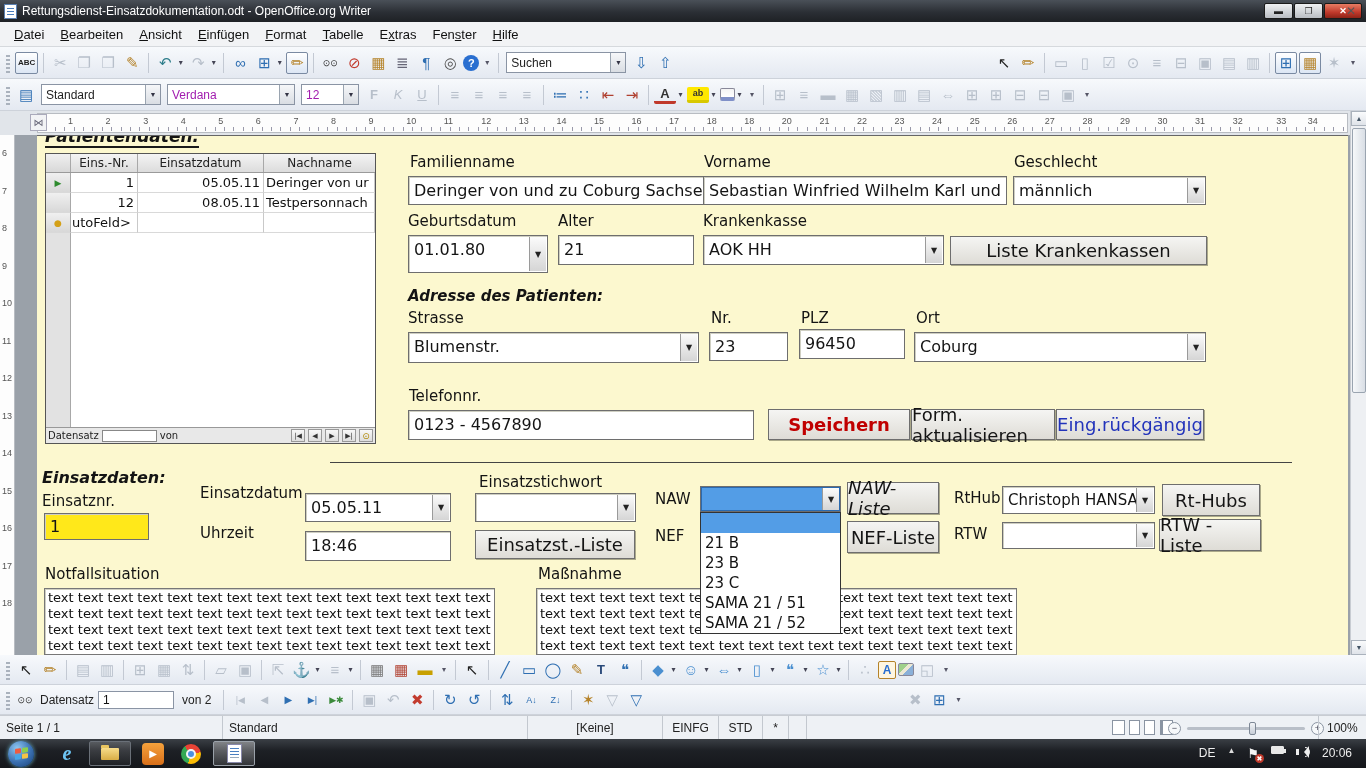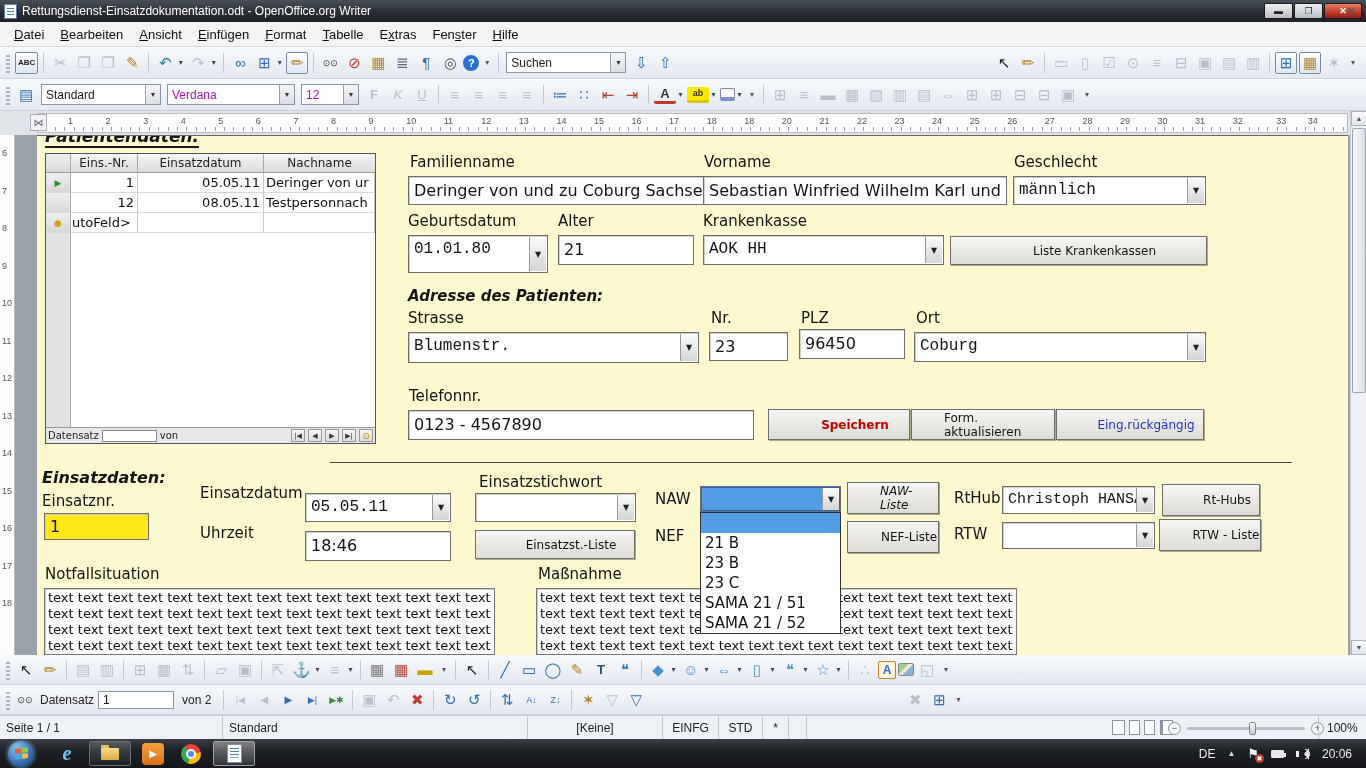--- a/index.html
+++ b/index.html
@@ -74,26 +74,26 @@
   .docarea{position:absolute;left:0;top:135px;width:1350px;height:520px;background:#9aa1a9;}
   .page{position:absolute;left:37px;top:0;width:1311px;height:520px;background:#fcf8cf;overflow:hidden;
     border-top:1px solid #666;font-family:"DejaVu Sans",sans-serif;color:#141414;}
   .h-pat{position:absolute;left:8px;top:-10px;font-size:17px;font-weight:bold;font-style:italic;
     border-bottom:2px solid #1a1a1a;width:fit-content;}
   .lbl{position:absolute;font-size:15px;white-space:nowrap;}
   .lbl.bi{font-weight:bold;font-style:italic;}
   .dfld,.dcombo{position:absolute;background:#fff;border:1px solid #6e6e6e;
     box-shadow:inset 1px 1px 0 #cfcfc2;}
   .dfld .val,.dcombo .val{font-size:16px;padding:4px 2px 0 5px;white-space:nowrap;overflow:hidden;height:100%;}
-  .dcombo .val{padding-right:20px;font-family:Liberation Mono, monospace;}
+  .dcombo .val{padding-right:20px;}
   .dcombo .arr{position:absolute;top:1px;right:1px;bottom:1px;width:17px;
     background:linear-gradient(#fbfbfb,#d5d5d5);border-left:1px solid #9a9a9a;
     display:flex;align-items:center;justify-content:center;font-size:8px;color:#222;}
-  .dbtn{position:absolute;display:flex;align-items:center;justify-content:center;font-size:12px;
-    background:linear-gradient(#f5f5f3,#dedcd6);border:1px solid #6e6e6e;box-shadow:1px 1px 0 rgba(90,90,70,.5);padding-left:32px;}
+  .dbtn{position:absolute;display:flex;align-items:center;justify-content:center;font-size:18px;
+    background:linear-gradient(#f5f5f3,#dedcd6);border:1px solid #6e6e6e;box-shadow:1px 1px 0 rgba(90,90,70,.5);}
   .naw-combo{background:#539de6;box-shadow:inset 0 0 0 1px #2a6ab0;}
   .dlist{position:absolute;left:663px;top:376px;width:141px;background:#fff;border:1px solid #333;z-index:9;}
   .opt{height:20px;line-height:20px;font-size:15px;padding:0 4px;white-space:nowrap;overflow:hidden;}
   .opt.hl{background:#539de6;}
   .tarea{position:absolute;background:#fff;border:1px solid #777;box-shadow:inset 1px 1px 0 #cfcfc2;
     font-size:13px;line-height:16px;padding:1px 3px;overflow:hidden;color:#111;}
   .hrline{position:absolute;height:1px;background:#444;}
 
   
   .grid{position:absolute;left:8px;top:17px;width:331px;height:291px;background:#fff;border:1px solid #555;}
@@ -159,21 +159,21 @@
   .folder:before{content:"";position:absolute;left:0;top:-3px;width:8px;height:3px;background:#e8c560;border-radius:1px 1px 0 0;}
   .wmp{width:22px;height:22px;border-radius:4px;background:linear-gradient(#f6a23c,#d86f1a);
     display:flex;align-items:center;justify-content:center;color:#fff;font-size:10px;}
   .chrome{width:20px;height:20px;border-radius:50%;margin:0 9px;position:relative;
     background:conic-gradient(from -40deg,#ea4335 0 33%,#fbbc05 0 66%,#34a853 0 100%);}
   .chrome .cdot{position:absolute;left:5px;top:5px;width:10px;height:10px;border-radius:50%;
     background:#4a90e2;border:2px solid #f4f4f4;}
   .docicon{width:15px;height:19px;background:#fff;border:1px solid #88a;position:relative;}
   .docicon:before{content:"";position:absolute;left:2px;top:3px;width:9px;height:1px;background:#4a7fc0;
     box-shadow:0 3px 0 #4a7fc0,0 6px 0 #4a7fc0,0 9px 0 #9ab;}
-  .tray{margin-left:auto;display:flex;align-items:center;gap:12px;padding-right:14px;font-size:12px;padding-left:48px;}
+  .tray{margin-left:auto;display:flex;align-items:flex-start;gap:12px;padding-right:14px;font-size:12px;padding-left:48px;}
   .tri{font-size:8px;color:#ddd;}
   .flagicon{position:relative;font-size:13px;color:#f4f4f4;}
   .xbadge{position:absolute;right:-5px;bottom:-2px;font-size:7px;color:#fff;background:#c0392b;border-radius:50%;
     width:9px;height:9px;display:flex;align-items:center;justify-content:center;font-style:normal;}
   .battery{width:13px;height:8px;border:1px solid #e8e8e8;border-radius:1px;position:relative;background:#e8e8e8;}
   .battery:after{content:"";position:absolute;right:-3px;top:2px;width:2px;height:4px;background:#e8e8e8;}
   .spk{position:relative;width:14px;height:12px;}
   .spk-body{position:absolute;left:0;top:3px;width:3px;height:6px;background:#eee;}
   .spk-cone{position:absolute;left:2px;top:0;width:0;height:0;border:6px solid transparent;border-right:5px solid #eee;}
   .spk-wave{position:absolute;right:0;top:1px;width:5px;height:10px;border:1px solid #eee;border-left:none;

